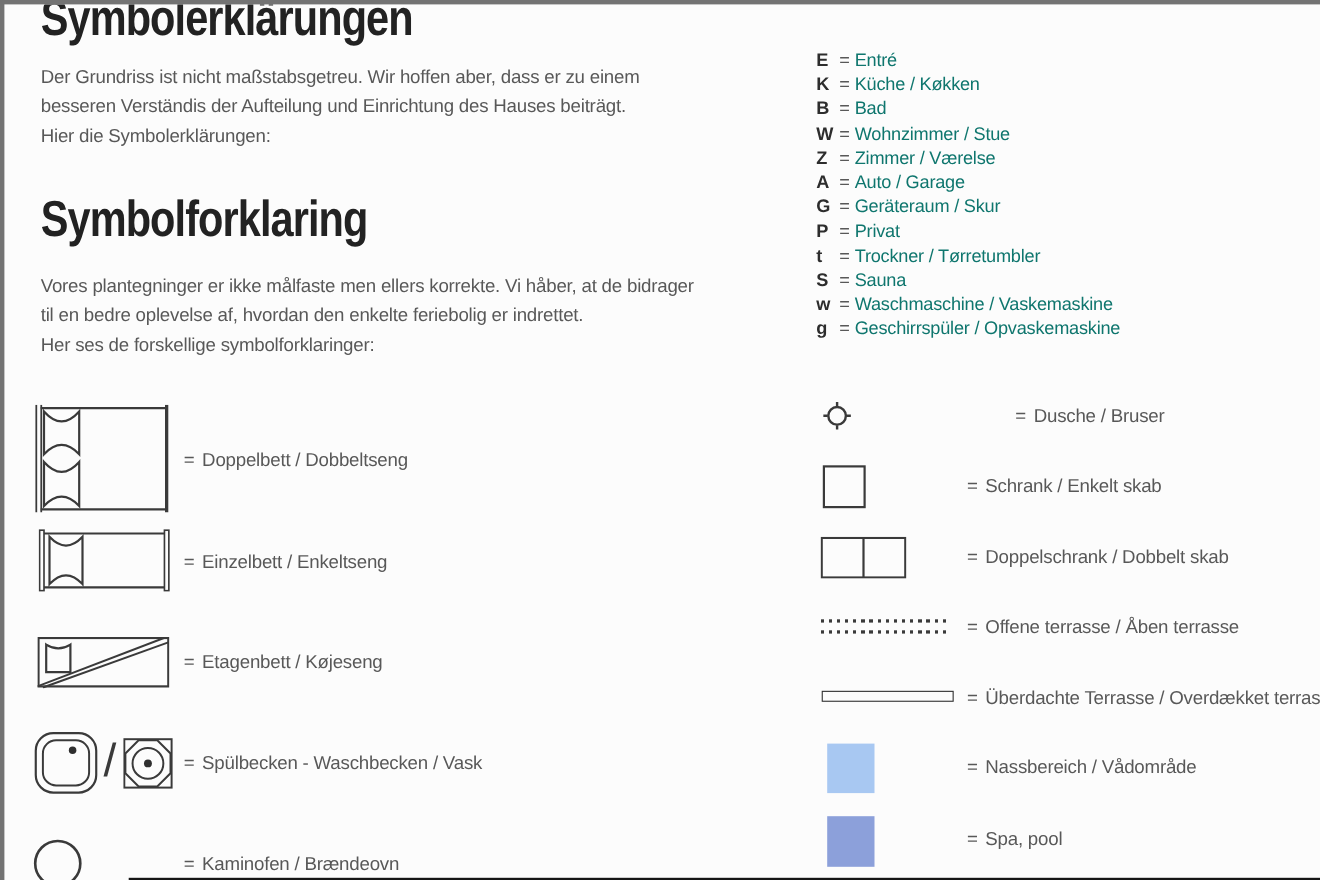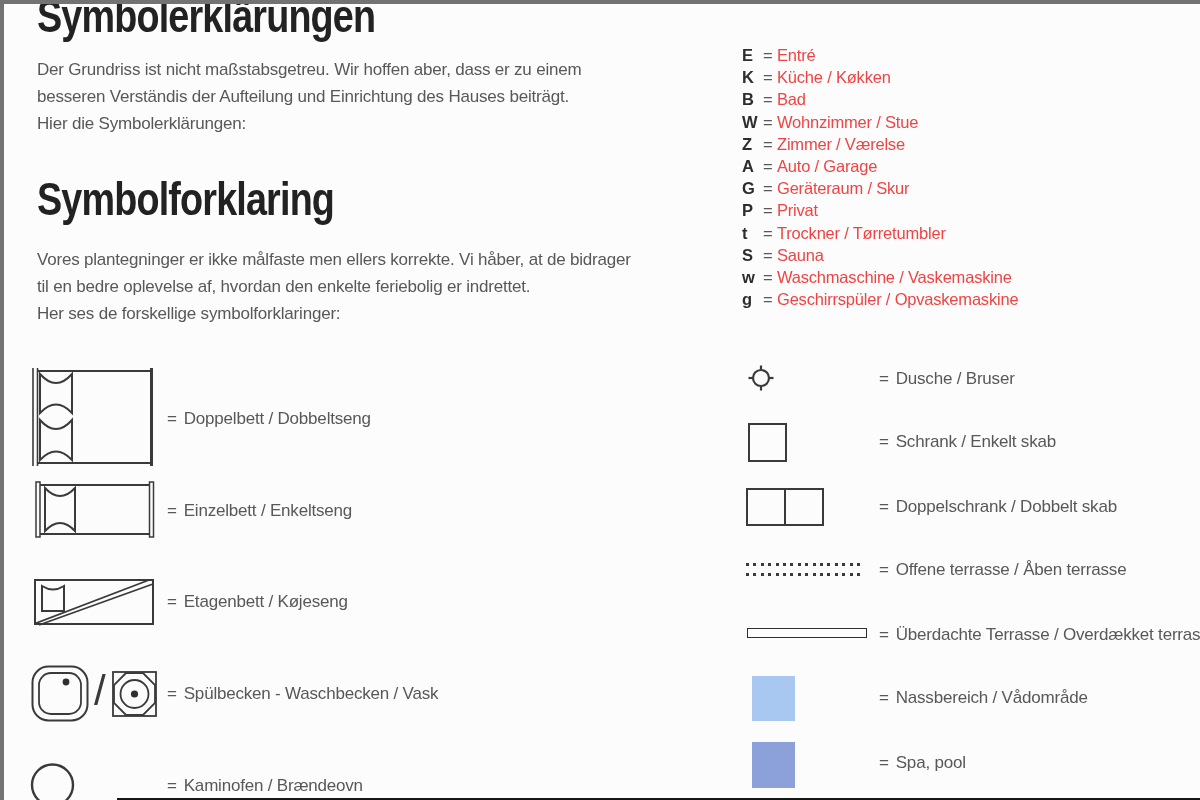--- a/index.html
+++ b/index.html
@@ -13,21 +13,21 @@
   h1.big{
     margin:0;font-size:46px;font-weight:700;color:#222;
     letter-spacing:-1px;transform:scaleX(0.82);transform-origin:left top;
     white-space:nowrap;
   }
   .para{font-size:17px;line-height:27px;color:#585858;letter-spacing:-0.2px;white-space:nowrap;}
   .ab-list{left:738px;top:40px;}
   .ab-row{height:22.2px;line-height:22.2px;font-size:16.5px;white-space:nowrap;}
   .ab-letter{display:inline-block;width:21px;font-weight:700;color:#2d2d2d;}
   .ab-eq{display:inline-block;width:14px;color:#585858;}
-  .ab-label{color:#ef4444;letter-spacing:-0.2px;}
+  .ab-label{color:#0f766e;letter-spacing:-0.2px;}
   .sym-label{font-size:17px;line-height:22px;color:#585858;letter-spacing:-0.2px;white-space:nowrap;}
   .sym-label .eq{margin-right:7px;}
   svg{display:block;}
   .stroke{stroke:#3a3a3a;fill:none;}
   .box{border:2px solid #3a3a3a;box-sizing:border-box;background:transparent;}
   .dotrow{height:3px;background:repeating-linear-gradient(90deg,#3a3a3a 0 3px,transparent 3px 7.4px);}
   .slash{font-size:42px;font-weight:400;color:#3a3a3a;line-height:1;}
   .bottom-bar{background:#161616;}
 </style>
 </head>
@@ -123,21 +123,21 @@
     <span class="eq">=</span><span>Kaminofen / Brændeovn</span>
   </div>
 
   <svg class="abs" style="left:744px;top:361px;" width="26" height="26" viewBox="0 0 26 26">
     <circle class="stroke" cx="13" cy="13" r="8" stroke-width="2.2"></circle>
     <line class="stroke" x1="13" y1="0.5" x2="13" y2="4.5" stroke-width="2.2"></line>
     <line class="stroke" x1="13" y1="21.5" x2="13" y2="25.5" stroke-width="2.2"></line>
     <line class="stroke" x1="0.5" y1="13" x2="4.5" y2="13" stroke-width="2.2"></line>
     <line class="stroke" x1="21.5" y1="13" x2="25.5" y2="13" stroke-width="2.2"></line>
   </svg>
-  <div class="abs sym-label" style="left:875px;top:364px;text-align:right;">
+  <div class="abs sym-label" style="left:919px;top:364px;text-align:right;">
     <span class="eq">=</span><span>Dusche / Bruser</span>
   </div>
 
   <div class="abs box" style="left:744px;top:419px;width:39px;height:39px;"></div>
   <div class="abs sym-label" style="left:875px;top:427px;">
     <span class="eq">=</span><span>Schrank / Enkelt skab</span>
   </div>
 
   <svg class="abs" style="left:742px;top:484px;" width="78" height="38" viewBox="0 0 78 38">
     <rect class="stroke" x="1" y="1" width="76" height="36" stroke-width="2"></rect>

